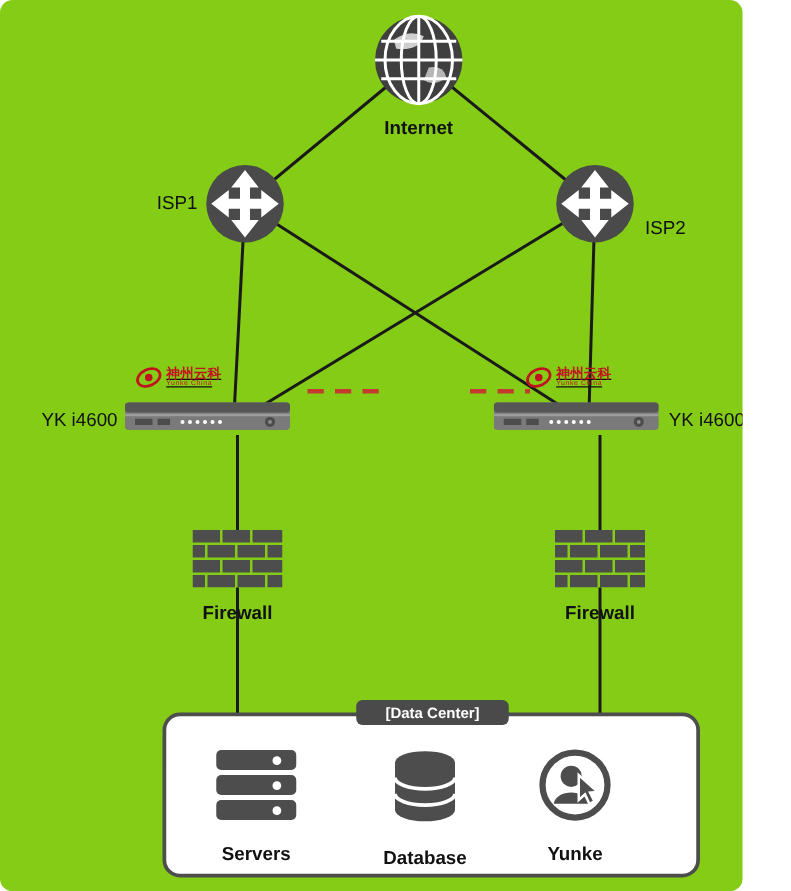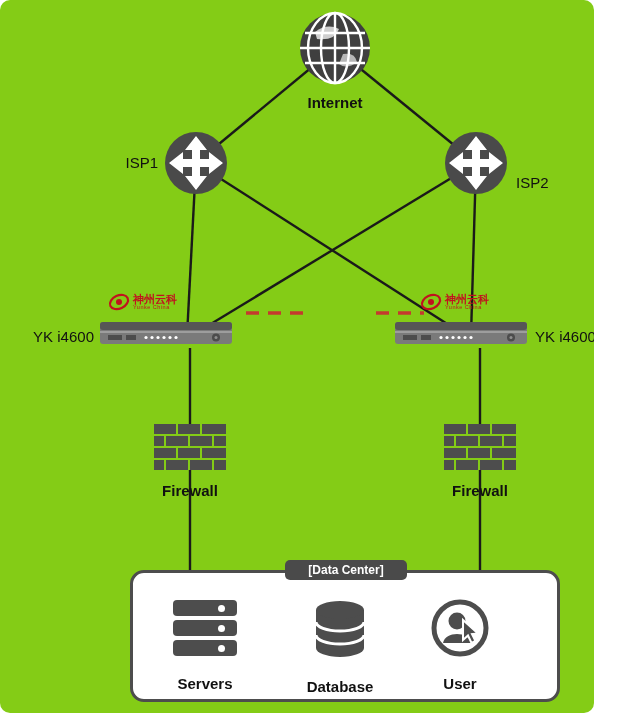--- a/index.html
+++ b/index.html
@@ -13,21 +13,21 @@
     position:absolute;font-size:15px;font-weight:bold;color:#111;text-align:center;
   }
   .side-label{position:absolute;font-size:15px;font-weight:normal;color:#111;}
   .ha-text{
     position:absolute;left:306px;top:294px;width:68px;text-align:center;
     font-size:34px;font-weight:600;color:#161616;letter-spacing:1px;
   }
   .logo{
     position:absolute;display:flex;align-items:center;gap:3px;
   }
-  .logo-texts{display:flex;flex-direction:column;line-height:1;}
+  .logo-texts{display:flex;flex-direction:column;line-height:1;text-decoration:underline;}
   .logo-main{font-size:11px;font-weight:bold;color:#c1121f;}
   .logo-sub{font-size:5.5px;color:#c1121f;letter-spacing:0.5px;}
   .dc-box{
     position:absolute;left:130px;top:570px;width:430px;height:132px;
     border:3px solid #4d4d4d;border-radius:14px;background:#ffffff;box-sizing:border-box;
   }
   .dc-badge{
     position:absolute;left:285px;top:560px;width:122px;height:20px;line-height:20px;
     background:#4a4a4a;color:#ffffff;font-size:12px;font-weight:bold;text-align:center;
     border-radius:5px;
@@ -219,15 +219,15 @@
     </g>
   </svg>
   <div class="node-label" style="left:290px;top:678px;width:100px;">Database</div>
 
   <svg class="abs" style="left:430px;top:598px;" width="60" height="60" viewBox="0 0 60 60">
     <circle cx="30" cy="30" r="26" fill="none" stroke="#4d4d4d" stroke-width="5"></circle>
     <circle cx="27" cy="23" r="8.5" fill="#4d4d4d"></circle>
     <path d="M13 45 C15 33 39 33 41 45 Z" fill="#4d4d4d"></path>
     <path d="M33 22 L33 42 L38 37.5 L41.5 45 L45.5 43 L42 36 L48 35.5 Z" fill="#4d4d4d" stroke="#ffffff" stroke-width="2"></path>
   </svg>
-  <div class="node-label" style="left:410px;top:675px;width:100px;">User</div>
+  <div class="node-label" style="left:410px;top:675px;width:100px;">Yunke</div>
 
 </div>
 
 </body></html>

